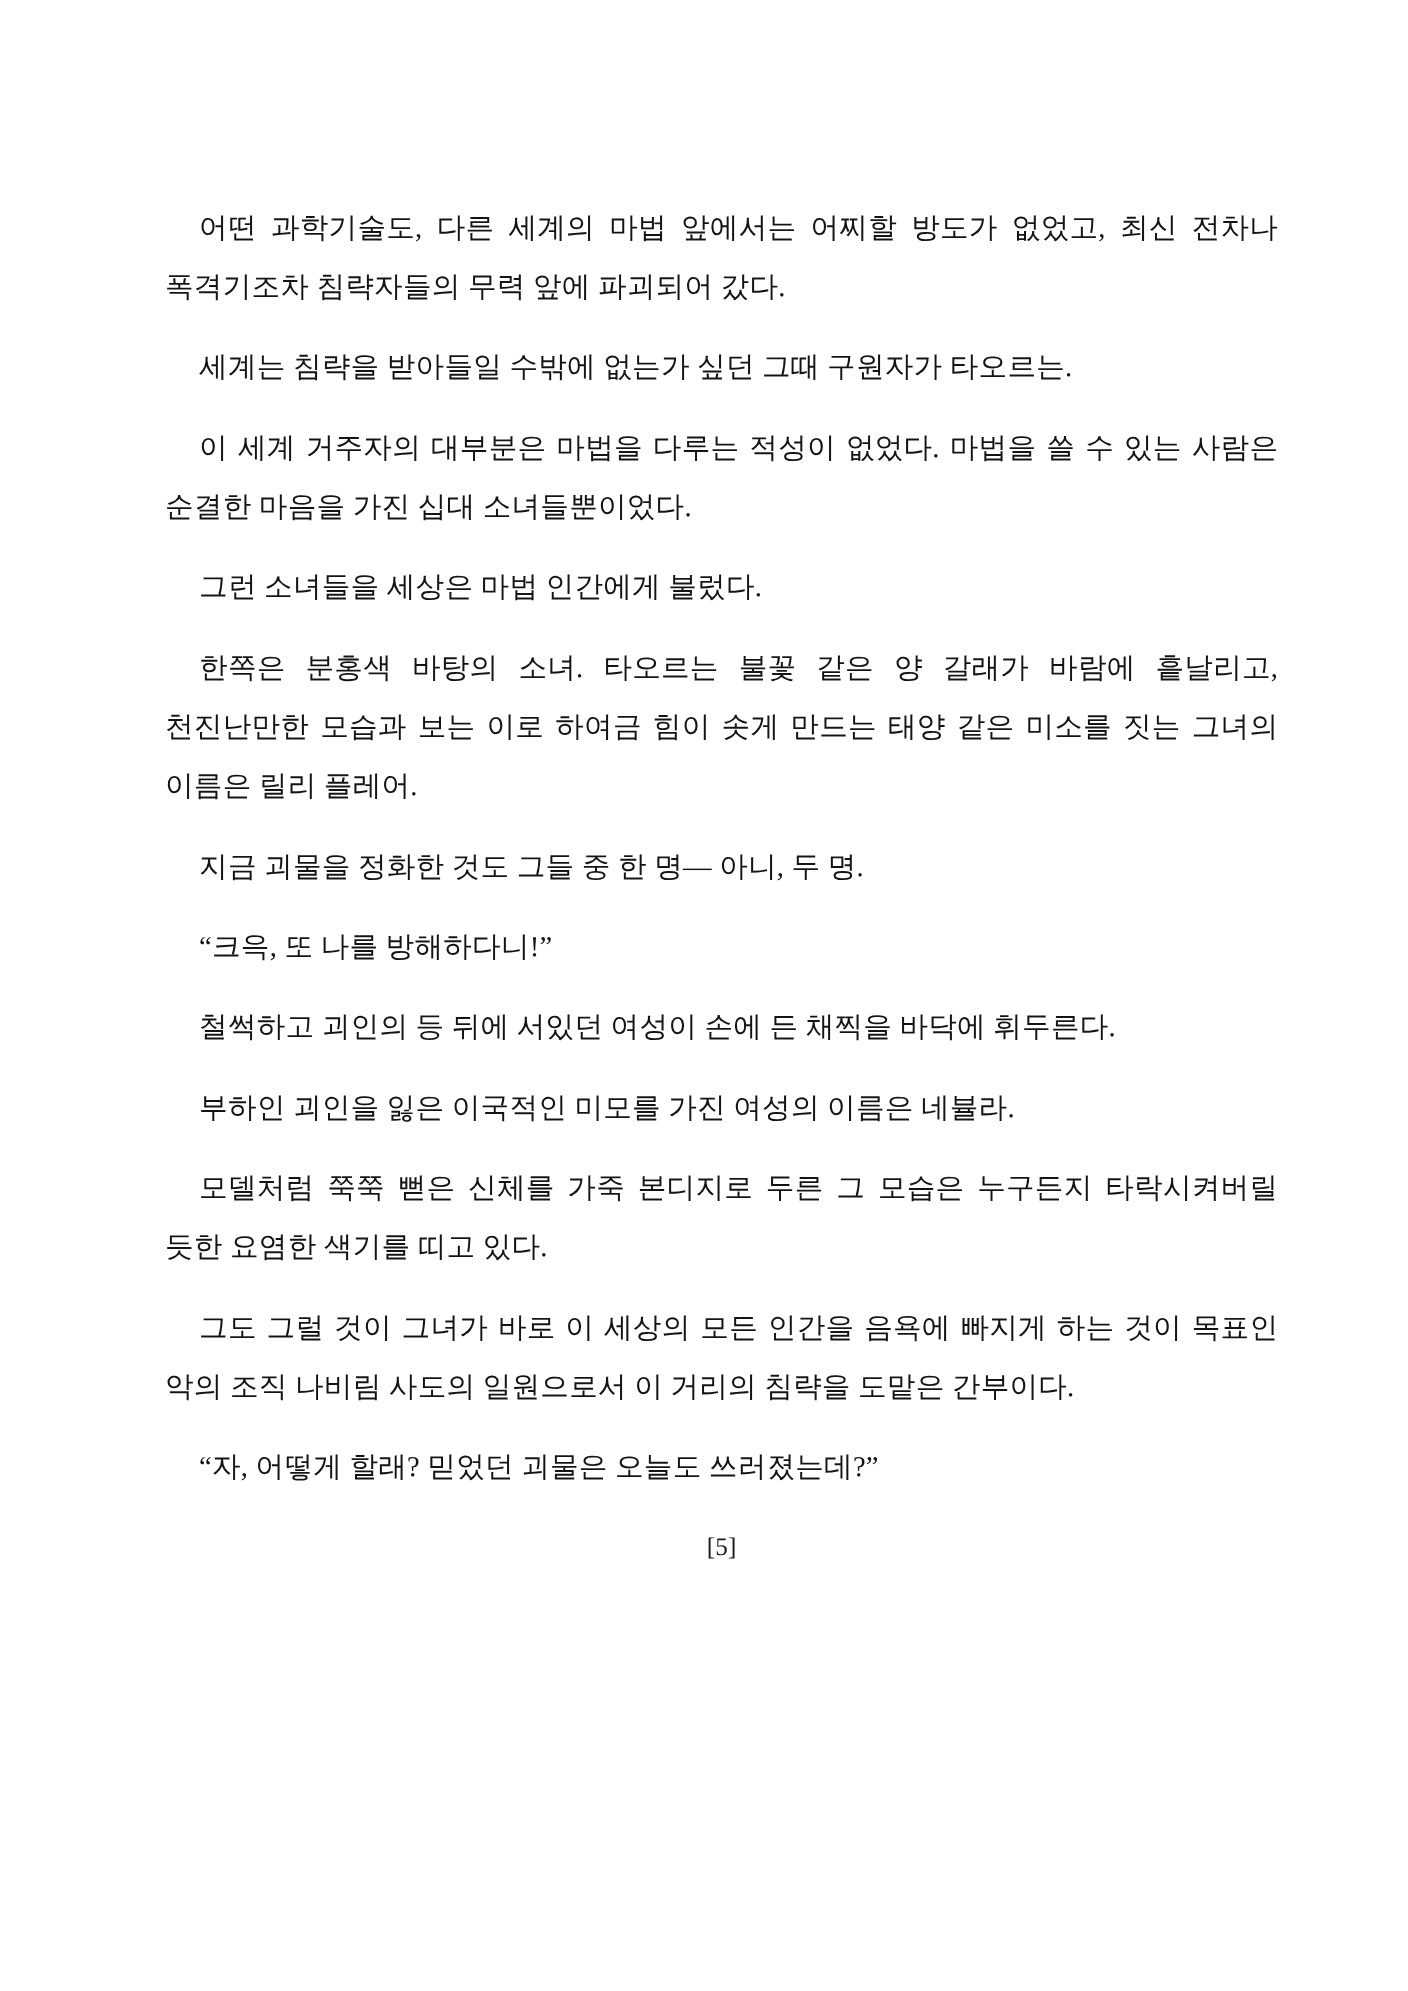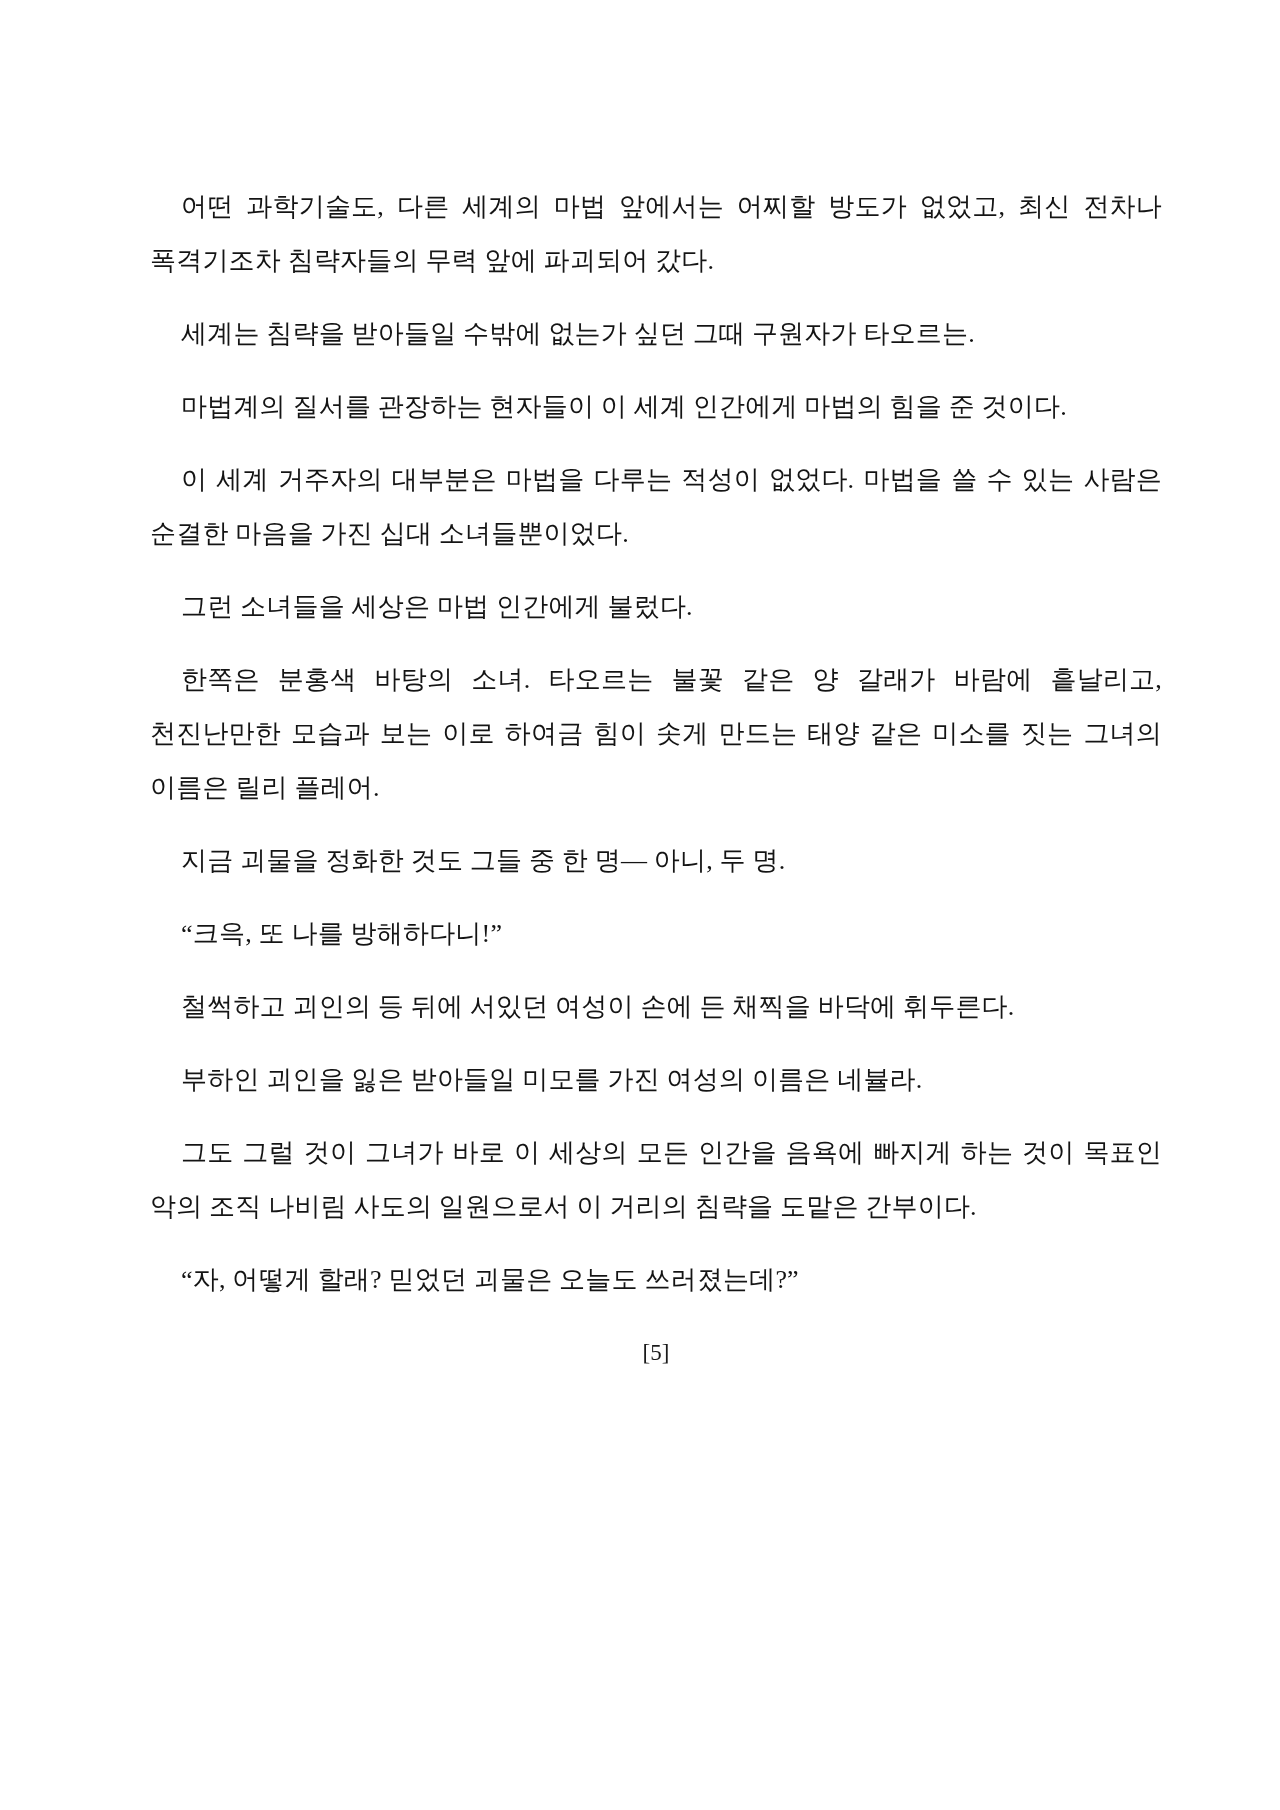--- a/index.html
+++ b/index.html
@@ -39,25 +39,25 @@
     color: #1a1a1a;
   }
 </style>
 </head>
 <body>
 
 <div class="page">
   <div class="text-column">
     <p>어떤 과학기술도, 다른 세계의 마법 앞에서는 어찌할 방도가 없었고, 최신 전차나 폭격기조차 침략자들의 무력 앞에 파괴되어 갔다.</p>
     <p>세계는 침략을 받아들일 수밖에 없는가 싶던 그때 구원자가 타오르는.</p>
-    <p>마법계의 질서를 관장하는 현자들이 이 세계 인간에게 마법의 힘을 준 것이다.</p>
     <p>이 세계 거주자의 대부분은 마법을 다루는 적성이 없었다. 마법을 쓸 수 있는 사람은 순결한 마음을 가진 십대 소녀들뿐이었다.</p>
     <p>그런 소녀들을 세상은 마법 인간에게 불렀다.</p>
     <p>한쪽은 분홍색 바탕의 소녀. 타오르는 불꽃 같은 양 갈래가 바람에 흩날리고, 천진난만한 모습과 보는 이로 하여금 힘이 솟게 만드는 태양 같은 미소를 짓는 그녀의 이름은 릴리 플레어.</p>
     <p>지금 괴물을 정화한 것도 그들 중 한 명— 아니, 두 명.</p>
     <p>“크윽, 또 나를 방해하다니!”</p>
     <p>철썩하고 괴인의 등 뒤에 서있던 여성이 손에 든 채찍을 바닥에 휘두른다.</p>
-    <p>부하인 괴인을 잃은 받아들일 미모를 가진 여성의 이름은 네뷸라.</p>
+    <p>부하인 괴인을 잃은 이국적인 미모를 가진 여성의 이름은 네뷸라.</p>
+    <p>모델처럼 쭉쭉 뻗은 신체를 가죽 본디지로 두른 그 모습은 누구든지 타락시켜버릴 듯한 요염한 색기를 띠고 있다.</p>
     <p>그도 그럴 것이 그녀가 바로 이 세상의 모든 인간을 음욕에 빠지게 하는 것이 목표인 악의 조직 나비림 사도의 일원으로서 이 거리의 침략을 도맡은 간부이다.</p>
     <p>“자, 어떻게 할래? 믿었던 괴물은 오늘도 쓰러졌는데?”</p>
   </div>
   <div class="page-number">[5]</div>
 </div>
 
 </body></html>

